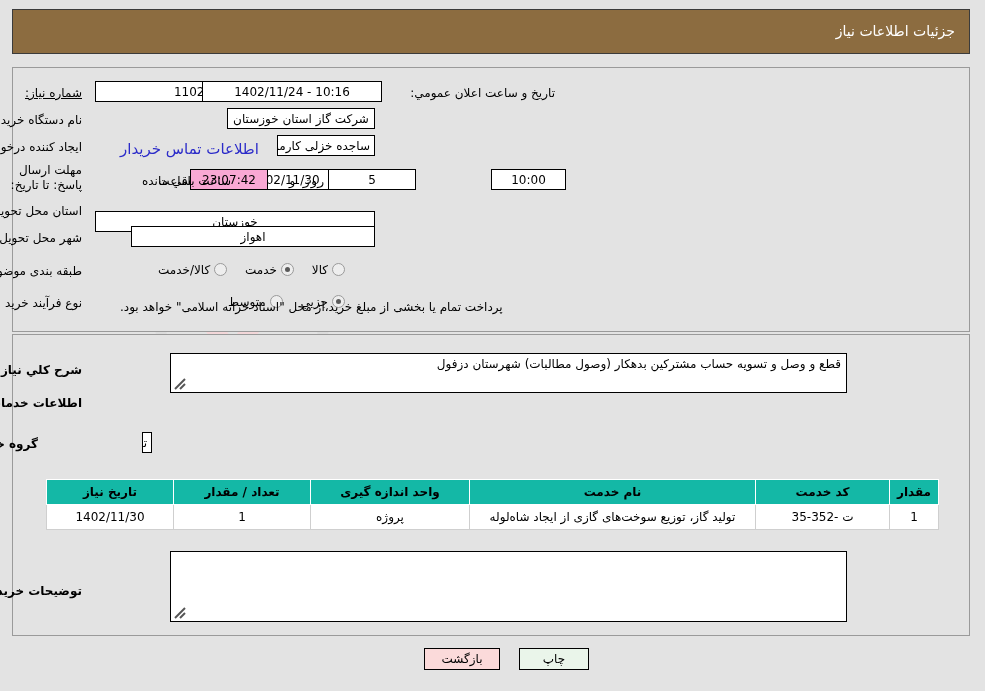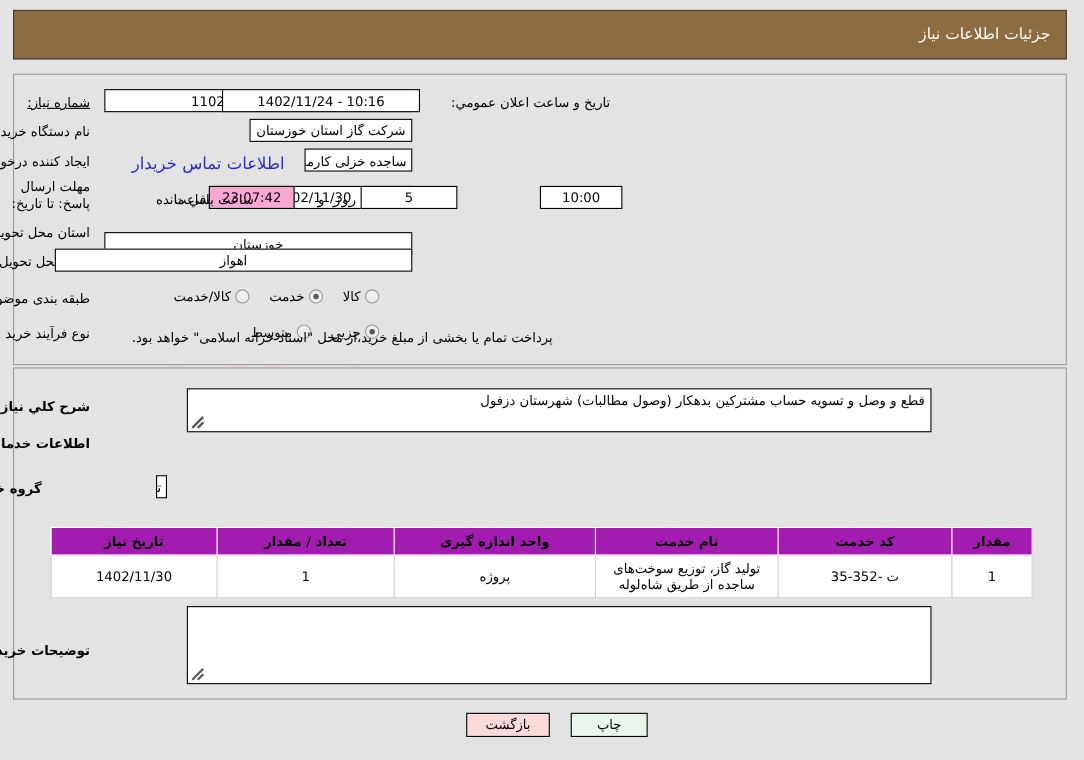--- a/index.html
+++ b/index.html
@@ -95,22 +95,22 @@
   .ta .grip{
     position:absolute;left:3px;bottom:2px;width:12px;height:12px;
   }
 
   
   .tbl{
     position:absolute;left:46px;top:479px;width:893px;
     border-collapse:collapse;font-size:12px;
   }
   .tbl th{
-    background:#a21caf;border:1px solid #ffffff;
-    font-weight:bold;padding:5px 16px;text-align:center;color:#000;
+    background:#14b8a6;border:1px solid #ffffff;
+    font-weight:bold;padding:5px 4px;text-align:center;color:#000;
     font-size:12px;
   }
   .tbl td{
     background:#ffffff;border:1px solid #cfcfcf;
     padding:5px 4px;text-align:center;color:#000;font-size:12px;
   }
 
   
   .btn{
     position:absolute;box-sizing:border-box;
@@ -157,21 +157,21 @@
   <div class="fld ctr" style="left:475px;top:169px;width:75px;margin-left:16px;">10:00</div>
   <div class="fld ctr" style="left:328px;top:169px;width:88px;">5</div>
   <div class="lbl" style="left:288px;top:174px;font-family:Liberation Mono, monospace;">روز و</div>
   <div class="fld yellow" style="left:190px;top:169px;width:78px;">23:07:42</div>
   <div class="lbl" style="left:108px;top:174px;margin-left:34px;">ساعت باقي مانده</div>
 
   <div class="lbl" style="right:903px;top:204px;">استان محل تحویل:</div>
   <div class="fld rt" style="right:610px;top:199px;width:280px;margin-top:12px;">خوزستان</div>
 
   <div class="lbl" style="right:903px;top:231px;">شهر محل تحویل:</div>
-  <div class="fld rt" style="right:610px;top:226px;width:325px;">اهواز</div>
+  <div class="fld rt" style="right:610px;top:226px;width:244px;">اهواز</div>
 
   <div class="lbl" style="right:903px;top:264px;">طبقه بندی موضوعی:</div>
   <div class="radio-wrap" style="right:640px;top:263px;">
     <span class="radio" id="cat-r0"></span><span class="rtxt">کالا</span>
     <span class="radio on" id="cat-r1"></span><span class="rtxt">خدمت</span>
     <span class="radio" id="cat-r2"></span><span class="rtxt">کالا/خدمت</span>
   </div>
 
   <div class="lbl" style="right:903px;top:296px;">نوع فرآیند خرید :</div>
   <div class="radio-wrap" style="right:640px;top:295px;">
@@ -204,21 +204,21 @@
         <th>نام خدمت</th>
         <th style="width:150px">واحد اندازه گیری</th>
         <th style="width:128px">تعداد / مقدار</th>
         <th style="width:118px">تاریخ نیاز</th>
       </tr>
     </thead>
     <tbody>
       <tr>
         <td>1</td>
         <td>ت -352-35</td>
-        <td>تولید گاز، توزیع سوخت‌های ساجده از طریق شاه‌لوله</td>
+        <td>تولید گاز، توزیع سوخت‌های گازی از ایجاد شاه‌لوله</td>
         <td>پروژه</td>
         <td>1</td>
         <td>1402/11/30</td>
       </tr>
     </tbody>
   </table>
 
   <div class="lbl bold" style="right:903px;top:584px;">توضیحات خریدار;</div>
   <div class="ta" style="right:138px;top:551px;left:170px;height:71px;">
     <span></span>

